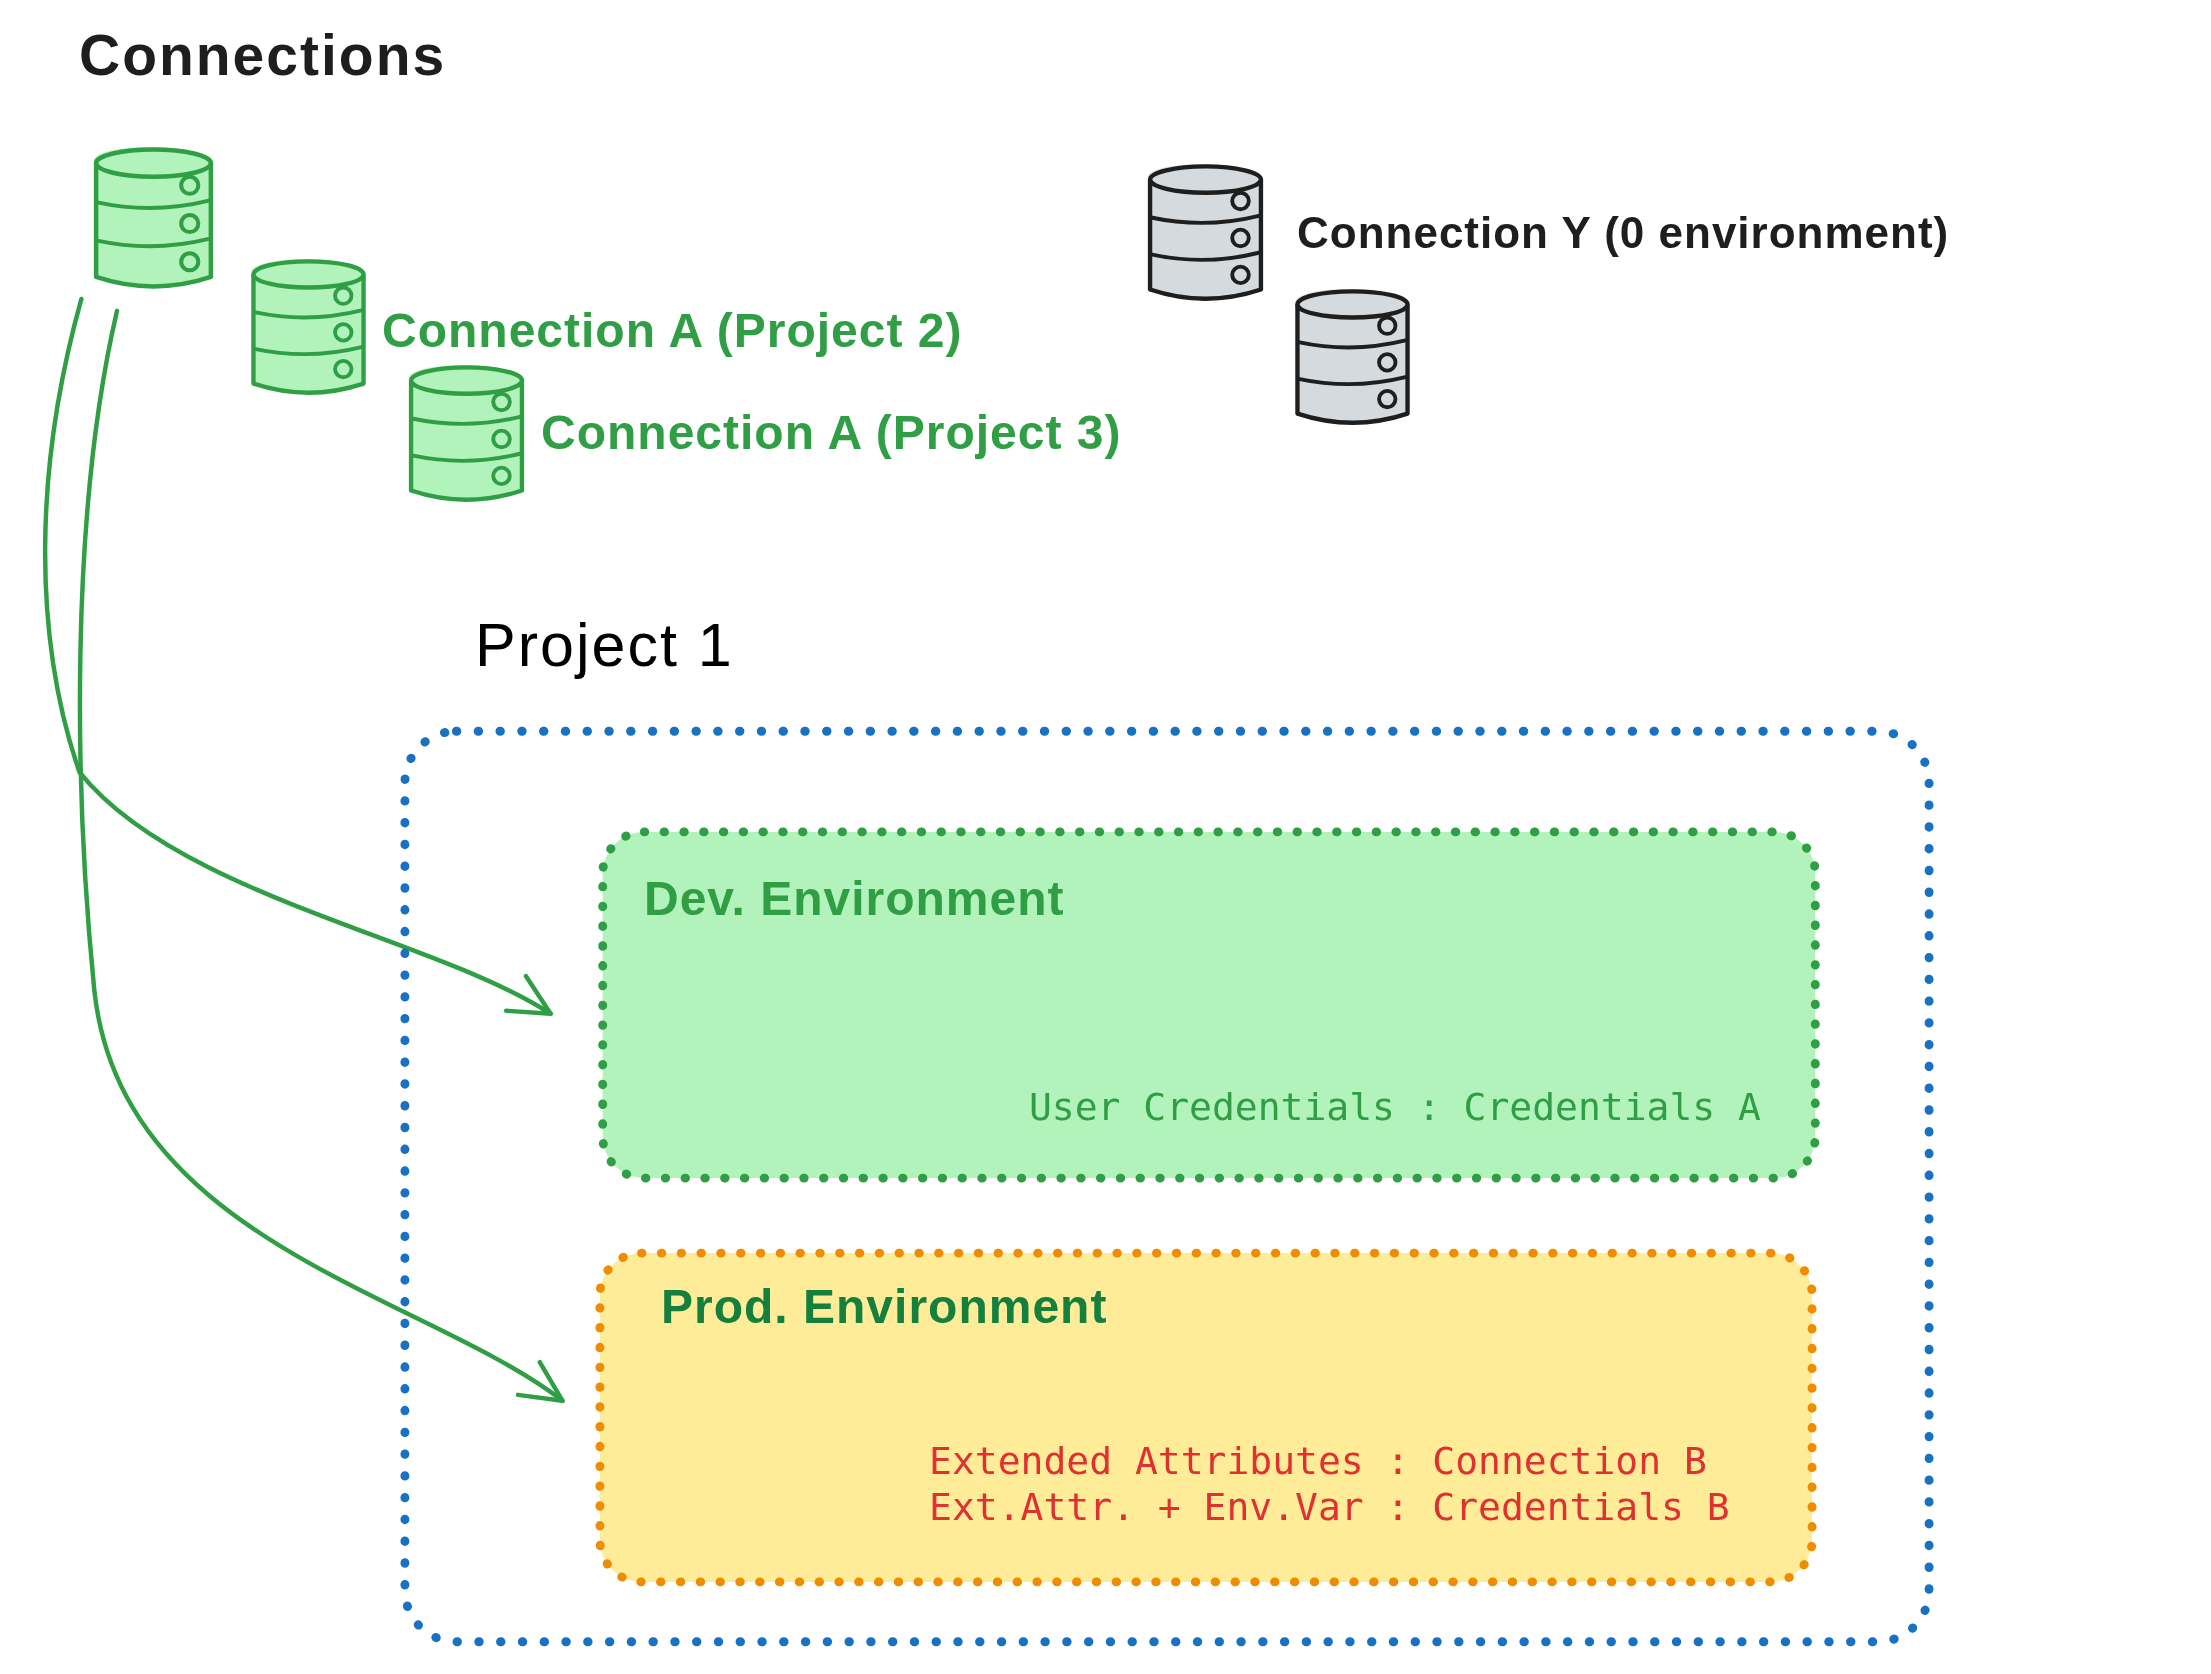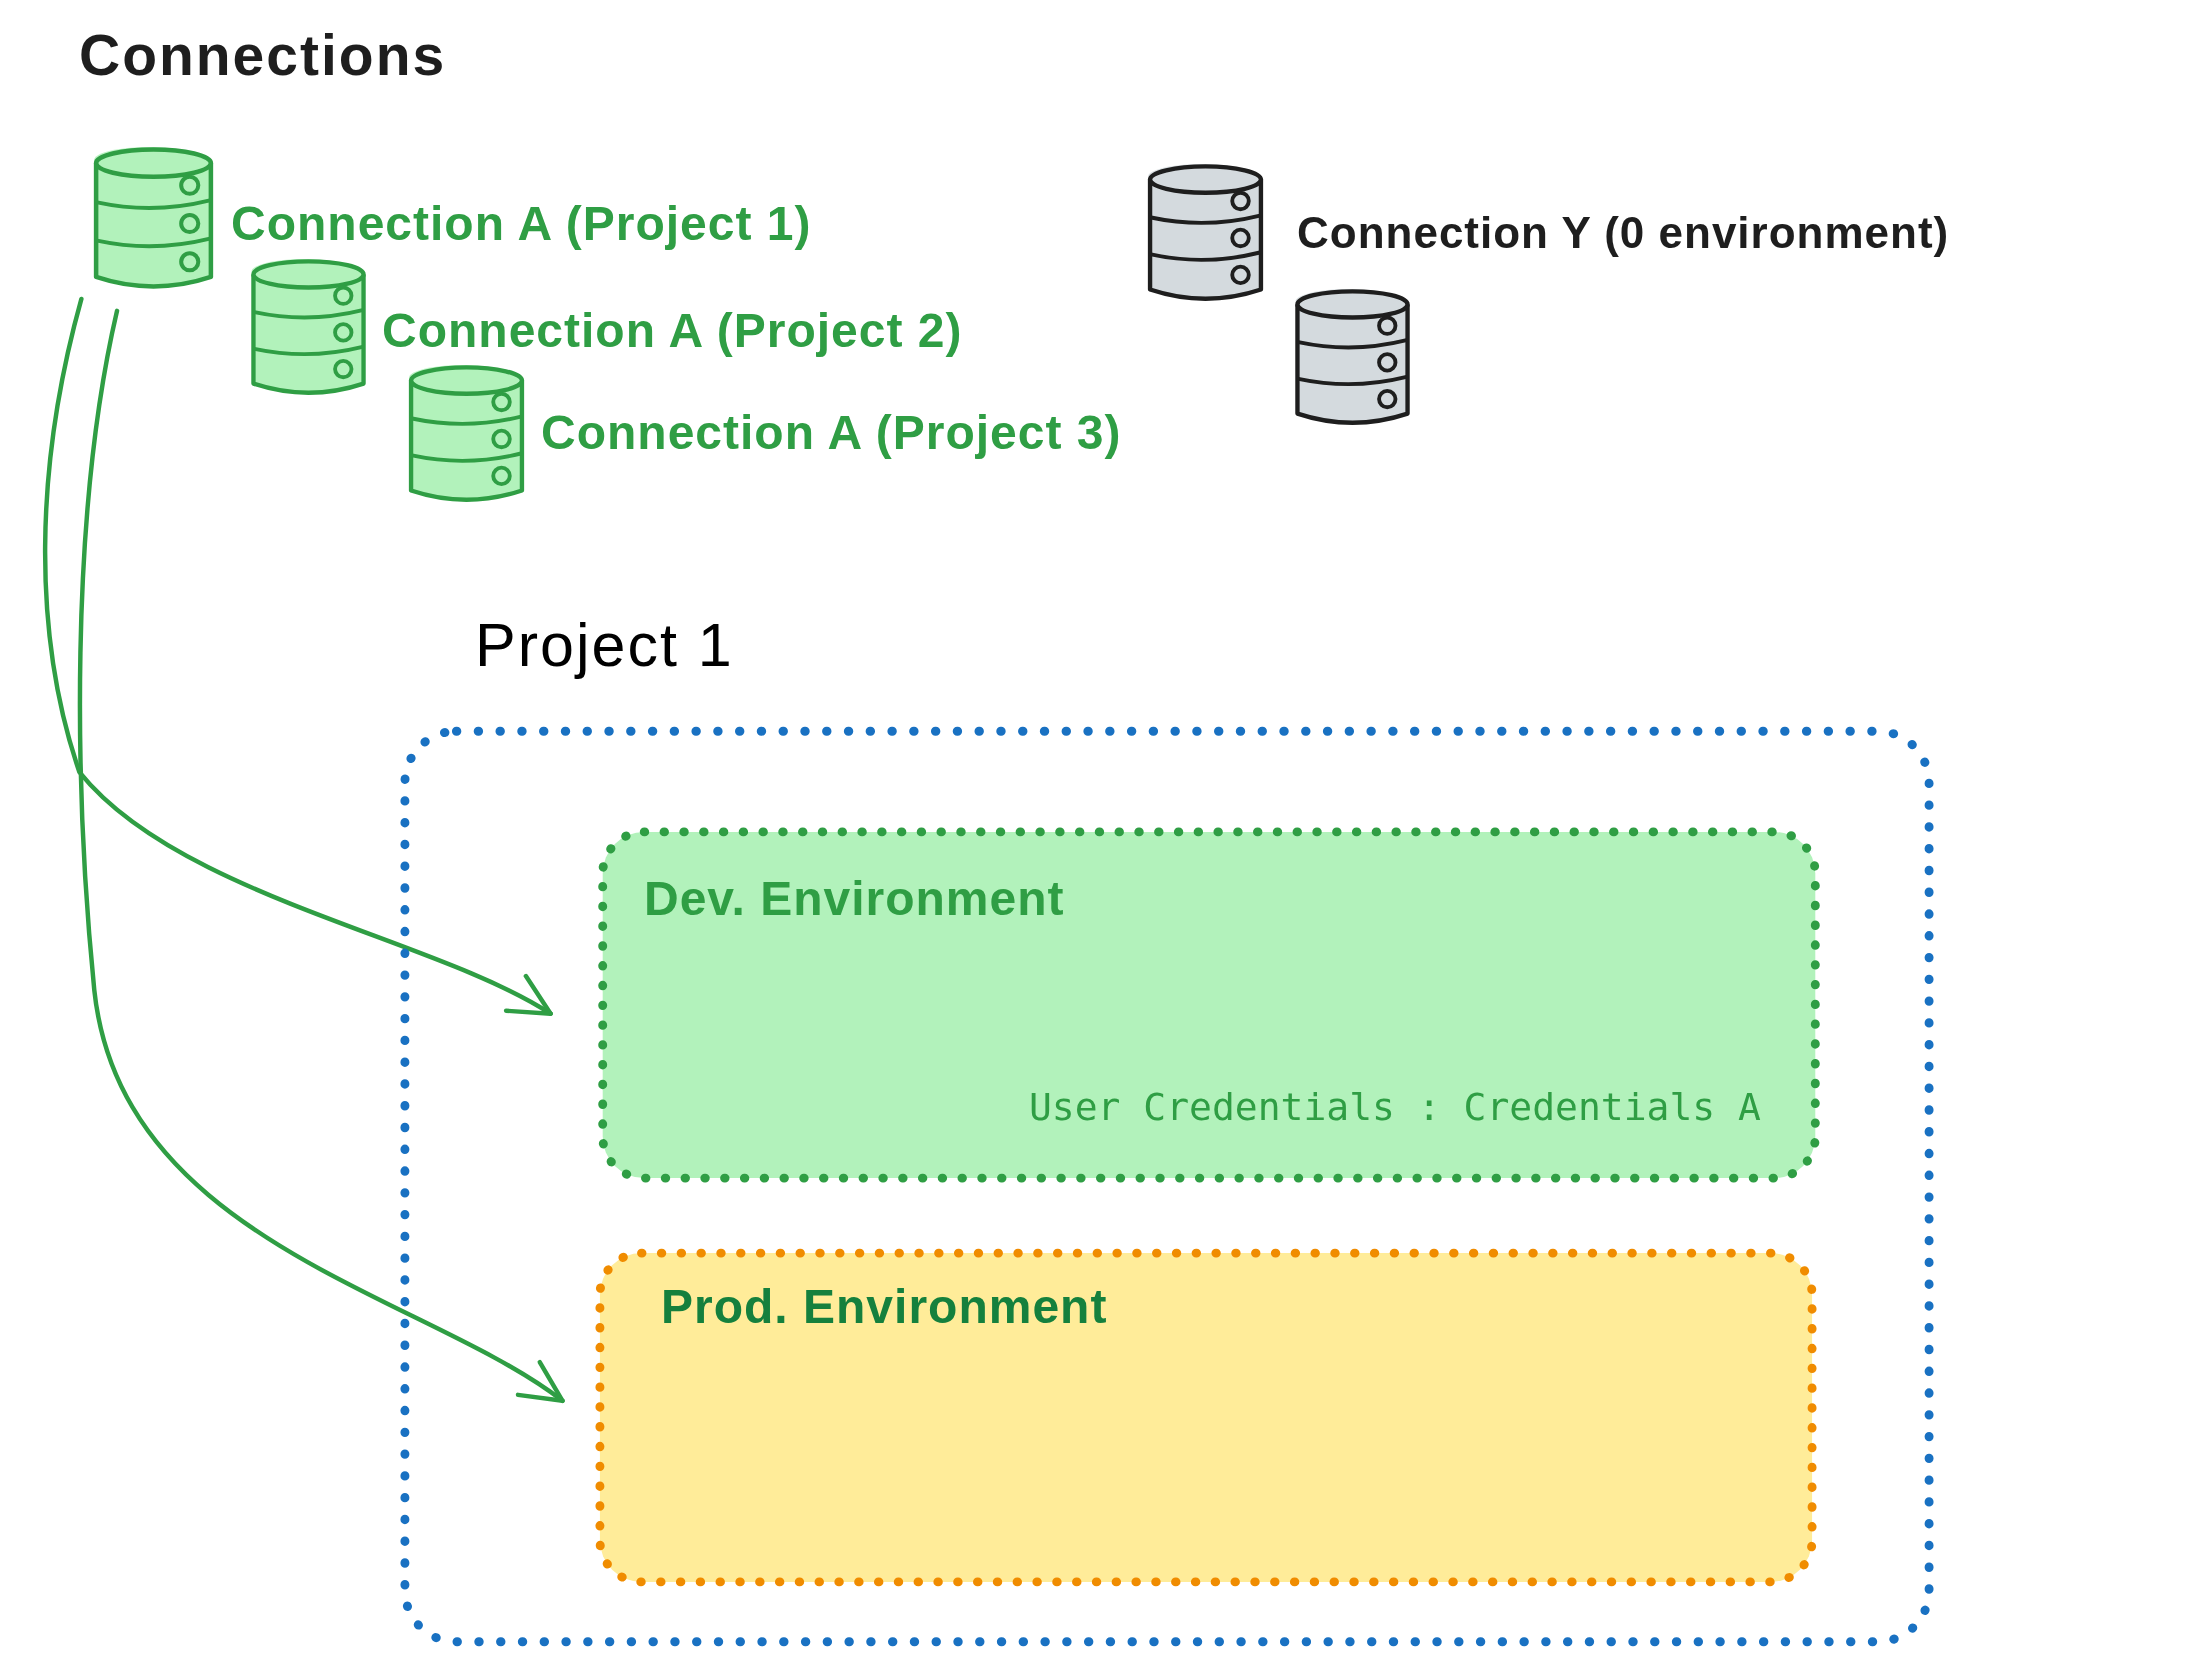--- a/index.html
+++ b/index.html
@@ -121,36 +121,39 @@
   <svg class="abs db-icon cyl-z" width="119" height="141" viewBox="0 0 122 146">
     <ellipse cx="56" cy="13" rx="54" ry="13" fill="#d4dade" opacity="0.9"></ellipse>
     <path d="M4,16 L4,129 Q61,148 118,129 L118,16" fill="#d4dade" stroke="#1e1e1e" stroke-width="4.5" stroke-linejoin="round"></path>
     <ellipse cx="61" cy="16" rx="57" ry="13.5" fill="#d4dade" stroke="#1e1e1e" stroke-width="4.5"></ellipse>
     <path d="M5,55 Q61,67 117,53 M5,93 Q61,105 117,91" fill="none" stroke="#1e1e1e" stroke-width="4"></path>
     <circle cx="97" cy="38" r="8.5" fill="none" stroke="#1e1e1e" stroke-width="4"></circle>
     <circle cx="97" cy="76" r="8.5" fill="none" stroke="#1e1e1e" stroke-width="4"></circle>
     <circle cx="97" cy="114" r="8.5" fill="none" stroke="#1e1e1e" stroke-width="4"></circle>
   </svg>
 
-  <div class="abs conn-label green lbl-g1">Connection A (Project 1)</div>
   <div class="abs conn-label green lbl-g2">Connection A (Project 2)</div>
   <div class="abs conn-label green lbl-g3">Connection A (Project 3)</div>
   <div class="abs conn-label ink lbl-y">Connection Y (0 environment)</div>
 
   <div class="abs project-title">Project 1</div>
 
   <svg class="abs box-svg project-box" width="1540" height="927" viewBox="0 0 1556 936">
     <rect x="8" y="8" width="1540" height="920" rx="52" fill="none" stroke="#1971c2" stroke-width="9" stroke-linecap="round" stroke-dasharray="0.5 21.5"></rect>
   </svg>
 
   <svg class="abs box-svg dev-box" width="1230" height="362" viewBox="0 0 1242 366">
     <rect x="8" y="8" width="1226" height="350" rx="42" fill="#b2f2bb" stroke="#2f9e44" stroke-width="9" stroke-linecap="round" stroke-dasharray="0.5 19.5"></rect>
   </svg>
   <div class="abs env-title dev-title">Dev. Environment</div>
   <div class="abs mono dev-cred">User Credentials : Credentials A</div>
 
   <svg class="abs box-svg prod-box" width="1228" height="345" viewBox="0 0 1240 348">
     <rect x="8" y="8" width="1224" height="332" rx="42" fill="#ffec99" stroke="#f08c00" stroke-width="9" stroke-linecap="round" stroke-dasharray="0.5 19.5"></rect>
   </svg>
   <div class="abs env-title prod-title">Prod. Environment</div>
+  <div class="abs mono prod-lines">
+    <div>Extended Attributes : Connection B</div>
+    <div>Ext.Attr. + Env.Var : Credentials B</div>
+  </div>
 
 </div>
 
 
 </body></html>

